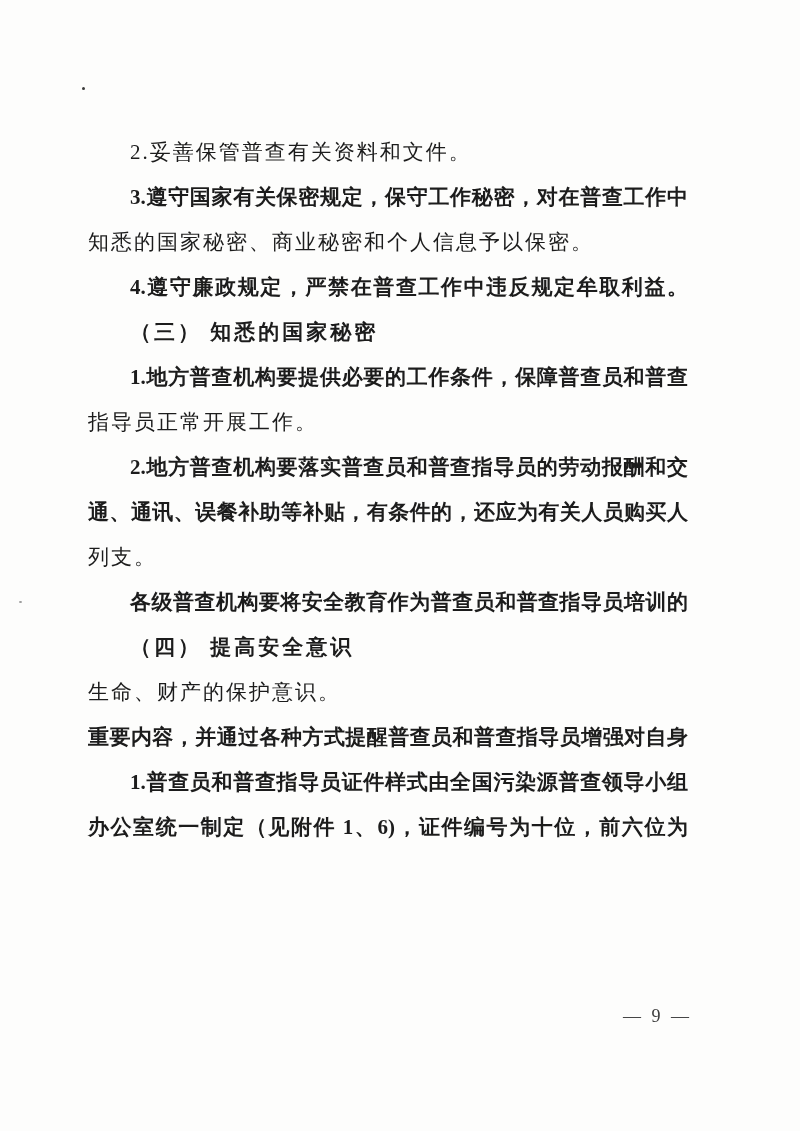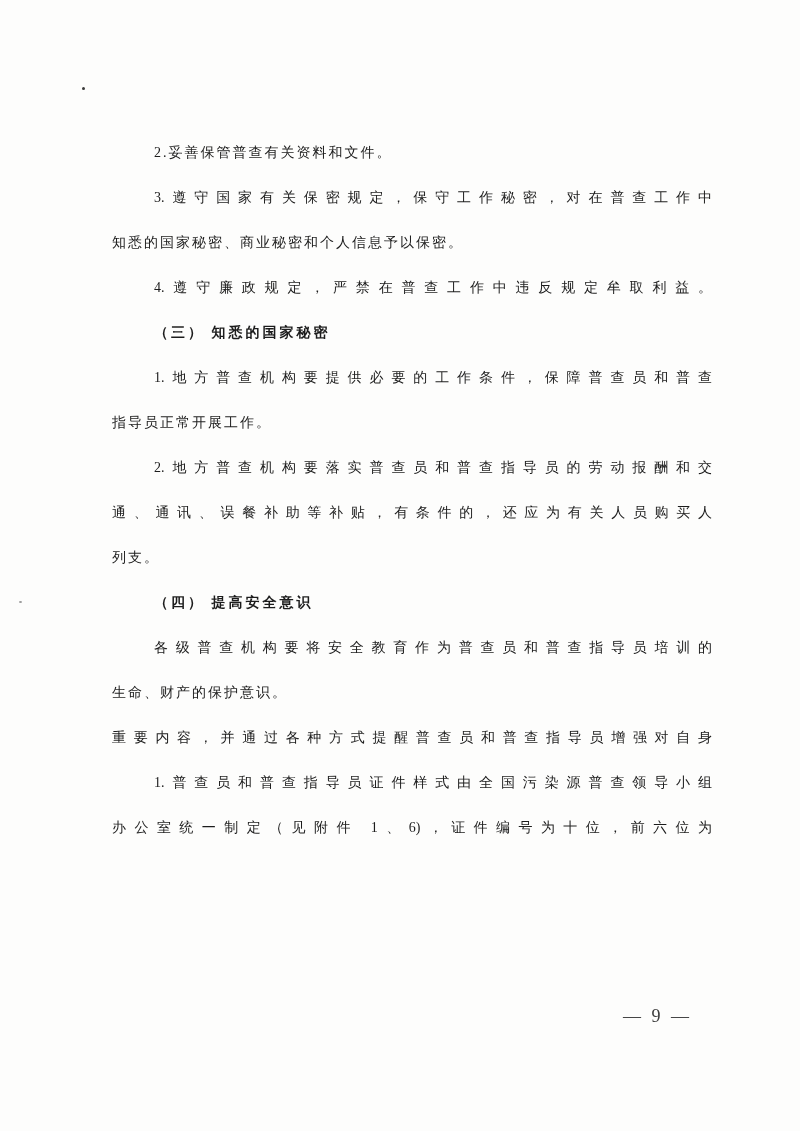--- a/index.html
+++ b/index.html
@@ -11,37 +11,38 @@
     position: relative;
     width: 800px;
     height: 1131px;
     background: #fdfdfc;
     overflow: hidden;
     font-family: "Liberation Serif", "DejaVu Serif", serif;
     color: #1c1c1c;
   }
   .text-block {
     position: absolute;
-    left: 112px;
+    left: 88px;
     top: 130px;
     width: 600px;
-    font-size: 14px;
+    font-size: 21px;
     line-height: 45px;
   }
   .line {
     letter-spacing: 2px;
     text-align: left;
     white-space: nowrap;
   }
   .line.justify {
     letter-spacing: 0;
     white-space: normal;
     text-align: justify;
     text-align-last: justify;
     text-justify: inter-character;
+    font-weight: bold;
   }
   .line.indent {
     padding-left: 42px;
   }
   .line.heading {
     font-weight: bold;
     letter-spacing: 3px;
     white-space: nowrap;
   }
   .page-number {
@@ -84,22 +85,22 @@
     <div class="line indent">2.妥善保管普查有关资料和文件。</div>
     <div class="line indent justify">3.遵守国家有关保密规定，保守工作秘密，对在普查工作中</div>
     <div class="line">知悉的国家秘密、商业秘密和个人信息予以保密。</div>
     <div class="line indent justify">4.遵守廉政规定，严禁在普查工作中违反规定牟取利益。</div>
     <div class="line indent heading">（三） 知悉的国家秘密</div>
     <div class="line indent justify">1.地方普查机构要提供必要的工作条件，保障普查员和普查</div>
     <div class="line">指导员正常开展工作。</div>
     <div class="line indent justify">2.地方普查机构要落实普查员和普查指导员的劳动报酬和交</div>
     <div class="line justify">通、通讯、误餐补助等补贴，有条件的，还应为有关人员购买人</div>
     <div class="line">列支。</div>
+    <div class="line indent justify">各级普查机构要将安全教育作为普查员和普查指导员培训的</div>
     <div class="line indent heading">（四） 提高安全意识</div>
-    <div class="line indent justify">各级普查机构要将安全教育作为普查员和普查指导员培训的</div>
     <div class="line">生命、财产的保护意识。</div>
     <div class="line justify">重要内容，并通过各种方式提醒普查员和普查指导员增强对自身</div>
     <div class="line indent justify">1.普查员和普查指导员证件样式由全国污染源普查领导小组</div>
     <div class="line justify">办公室统一制定（见附件 1、6)，证件编号为十位，前六位为</div>
   </div>
 
   <div class="page-number">— 9 —</div>
 
 </div>
 

